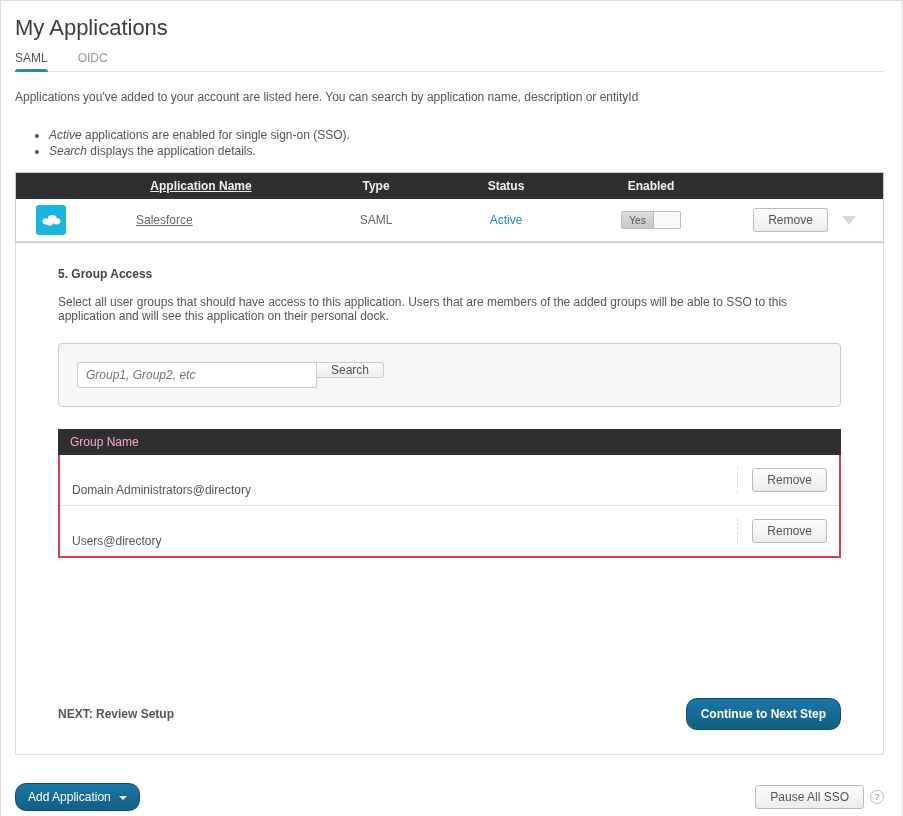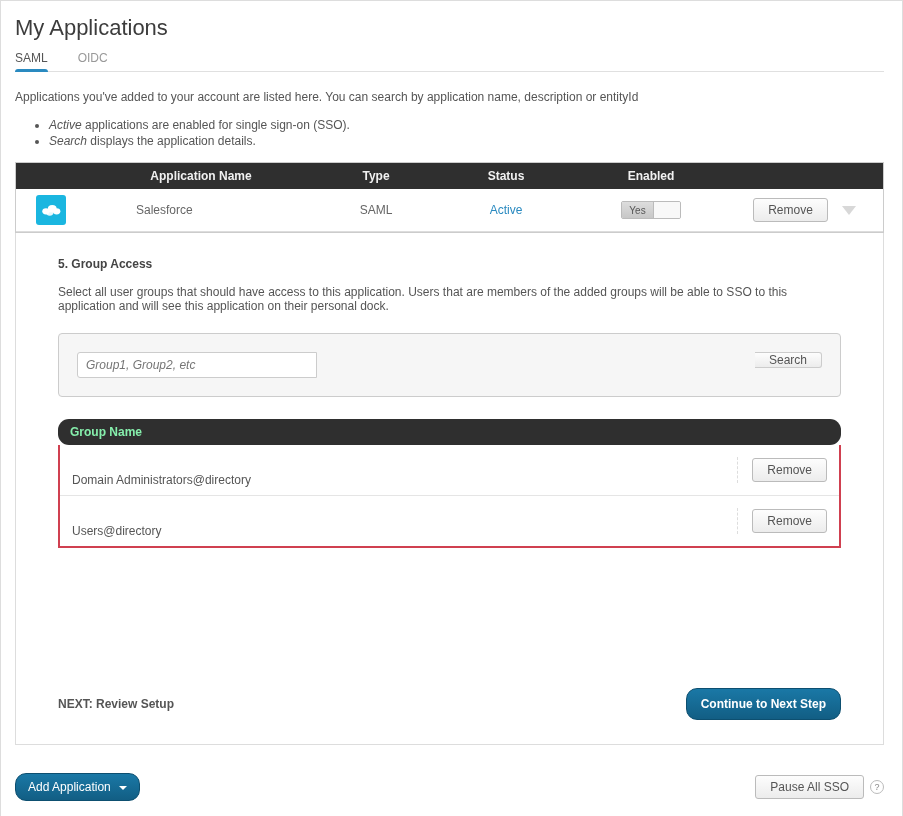--- a/index.html
+++ b/index.html
@@ -50,21 +50,21 @@
     right: 0;
     bottom: -1px;
     height: 3px;
     background: #2a8ac0;
     border-top-left-radius: 3px;
     border-top-right-radius: 3px;
   }
   .intro {
     font-size: 12px;
     color: #555;
-    margin-bottom: 14px;
+    margin-bottom: 24px;
   }
   ul.notes {
     margin: 4px 0 14px 20px;
     padding: 0 0 0 14px;
     font-size: 12px;
     color: #555;
   }
   ul.notes li { margin: 0 0 2px 0; }
   em { font-style: italic; }
 
@@ -79,21 +79,21 @@
     font-size: 12px;
     font-weight: 700;
   }
   .apps-header .col, .apps-row .col {
     padding: 6px 10px;
     display: flex;
     align-items: center;
     justify-content: center;
   }
   .col-icon   { width: 70px; flex: 0 0 70px; }
-  .col-name   { width: 230px; flex: 0 0 230px; }
+  .col-name   { width: 230px; flex: 0 0 230px; text-decoration: underline; }
   .col-type   { width: 120px; flex: 0 0 120px; }
   .col-status { width: 140px; flex: 0 0 140px; }
   .col-enabled{ width: 150px; flex: 0 0 150px; }
   .col-actions{ flex: 1; justify-content: flex-end; gap: 14px; }
 
   .apps-row {
     display: flex;
     background: #fff;
     border-bottom: 1px solid #ddd;
     font-size: 12px;
@@ -172,21 +172,21 @@
     margin: 0 0 20px 0;
   }
 
   .search-box-wrap {
     border: 1px solid #ccc;
     border-radius: 4px;
     background: #f6f6f6;
     padding: 18px;
     margin-bottom: 22px;
   }
-  .search-row { display: flex; justify-content: space-between; }
+  .search-row { display: flex; }
   .search-input {
     width: 240px;
     height: 26px;
     border: 1px solid #ccc;
     border-radius: 3px 0 0 3px;
     padding: 0 8px;
     font-size: 12px;
     font-style: italic;
     color: #aaa;
     outline: none;
@@ -202,25 +202,24 @@
     height: 16px;
     cursor: pointer;
   }
 
   .group-table {
     border: 2px solid #d04050;
     border-top: none;
   }
   .group-header {
     background: #2f2f2f;
-    color: #86efac;
-    font-weight: 700;
+    color: #f9a8d4;
+    font-weight: 400;
     font-size: 12px;
     padding: 6px 12px;
-    border-radius: 11px;
   }
   .group-row {
     display: flex;
     align-items: center;
     border-bottom: 1px solid #e5e5e5;
     padding: 8px 12px;
     background: #fff;
     font-size: 12px;
     color: #555;
   }

